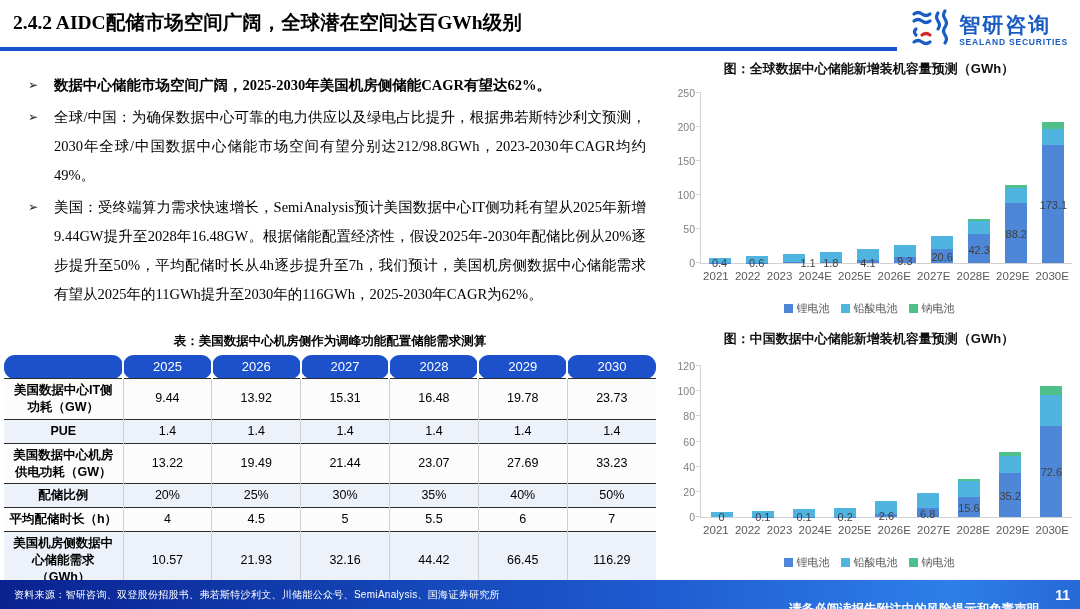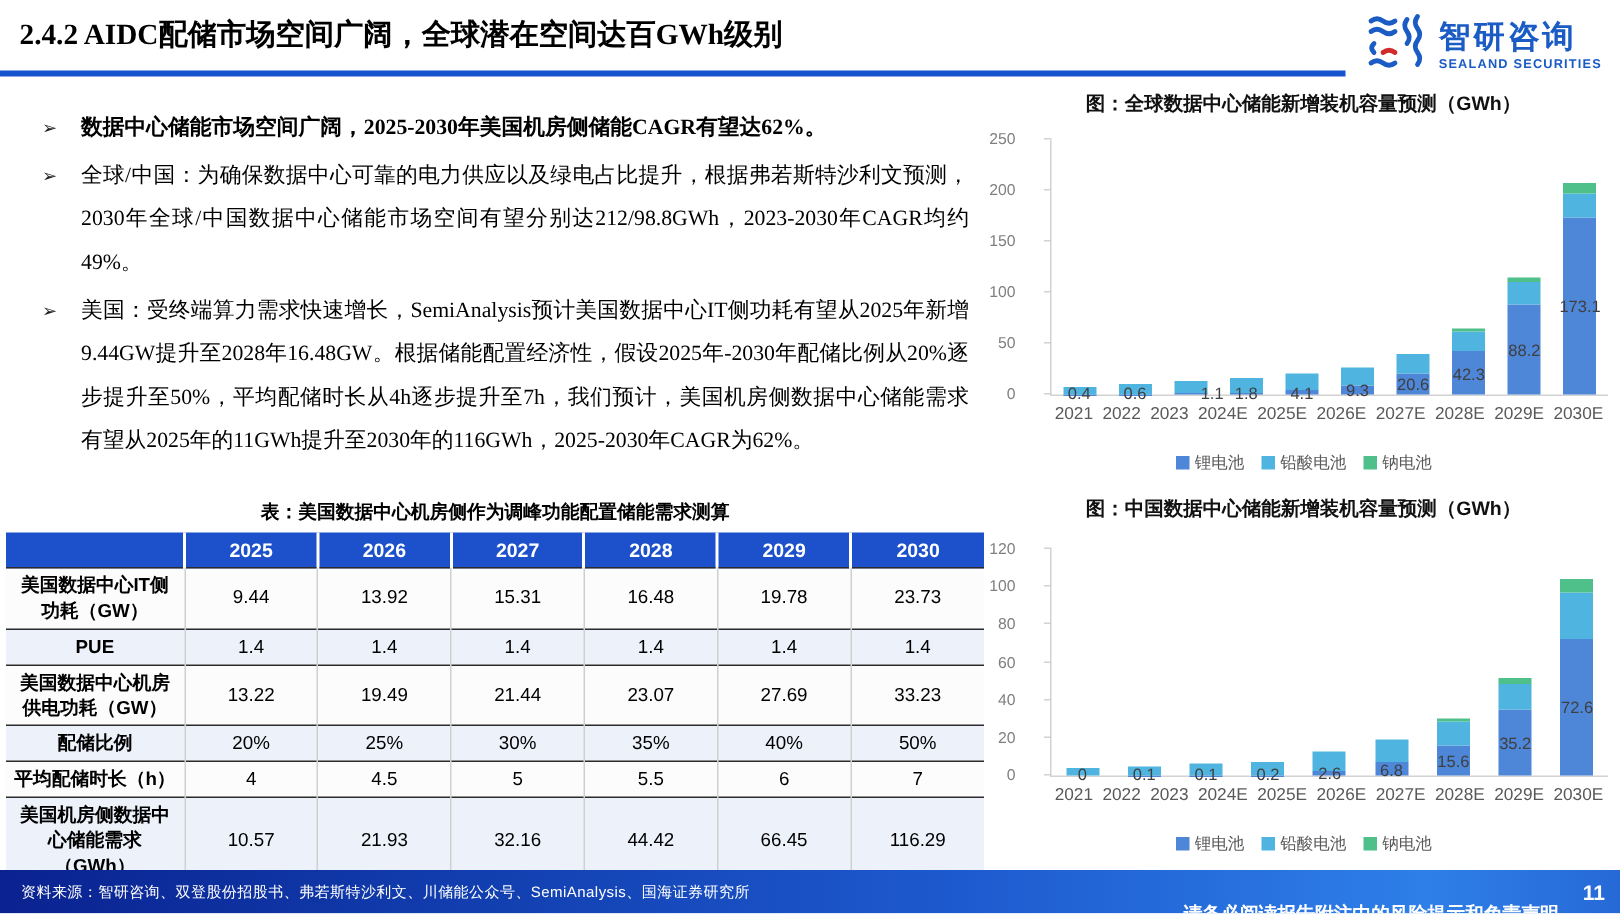--- a/index.html
+++ b/index.html
@@ -22,37 +22,37 @@
   .bullet{position:relative;padding-left:26px;margin-bottom:3px;}
   .bullet .marker{position:absolute;left:0;top:0;font-family:"DejaVu Sans",sans-serif;
       font-size:12px;color:#222;}
   .bullet.bold{font-weight:700;}
 
   
   .table-block{position:absolute;left:4px;top:333px;width:652px;}
   .table-title{text-align:center;font-weight:700;font-size:12.5px;margin-bottom:5px;color:#000;}
   table.calc{width:100%;border-collapse:collapse;table-layout:fixed;}
   table.calc th.corner, table.calc th.year{background:#1C51CB;color:#fff;font-size:13px;
-      font-weight:700;padding:4px 0;border-left:2px solid #fff;}
+      font-weight:400;padding:4px 0;border-left:2px solid #fff;border-radius:11px;}
   table.calc th.corner{width:118px;border-left:none;}
   table.calc td{font-size:12.5px;text-align:center;padding:3px 2px;
       border-top:1px solid #2b2b2b;border-left:1px solid #cfcfcf;line-height:1.35;}
   table.calc td.rowlabel{font-weight:700;border-left:none;padding:3px 4px;}
   table.calc tr.alt td{background:#EDF1F9;}
   table.calc tr.plain td{background:#FCFCFD;}
   table.calc tr:last-child td{border-bottom:2px solid #2b2b2b;}
 
   
   .chart{position:absolute;left:660px;width:418px;}
   #chart1{top:60px;height:256px;}
   #chart2{top:330px;height:250px;}
   .chart-title{text-align:center;font-weight:700;font-size:13px;color:#111;}
   .plot{position:absolute;left:40px;right:6px;border-left:1px solid #D2D2D2;
       border-bottom:1px solid #D2D2D2;}
-  .ytick{position:absolute;right:100%;margin-right:24px;transform:translateY(50%);
+  .ytick{position:absolute;right:100%;margin-right:6px;transform:translateY(50%);
       font-size:10.5px;color:#7F7F7F;white-space:nowrap;}
   .ytickmark{position:absolute;left:-5px;width:5px;height:1px;background:#D2D2D2;}
   .bars{position:absolute;inset:0;display:flex;align-items:flex-end;justify-content:space-around;}
   .bar-col{position:relative;width:22px;height:100%;}
   .seg{position:absolute;left:0;width:100%;}
   .bar-label{position:absolute;left:50%;transform:translateX(-50%);width:44px;
       text-align:center;font-size:11px;color:#3f3f3f;line-height:12px;}
   .xlabels{position:absolute;left:40px;right:6px;display:flex;justify-content:space-around;}
   .xlabels span{font-size:11.5px;color:#595959;}
   .legend{position:absolute;left:0;right:0;display:flex;justify-content:center;gap:11px;

